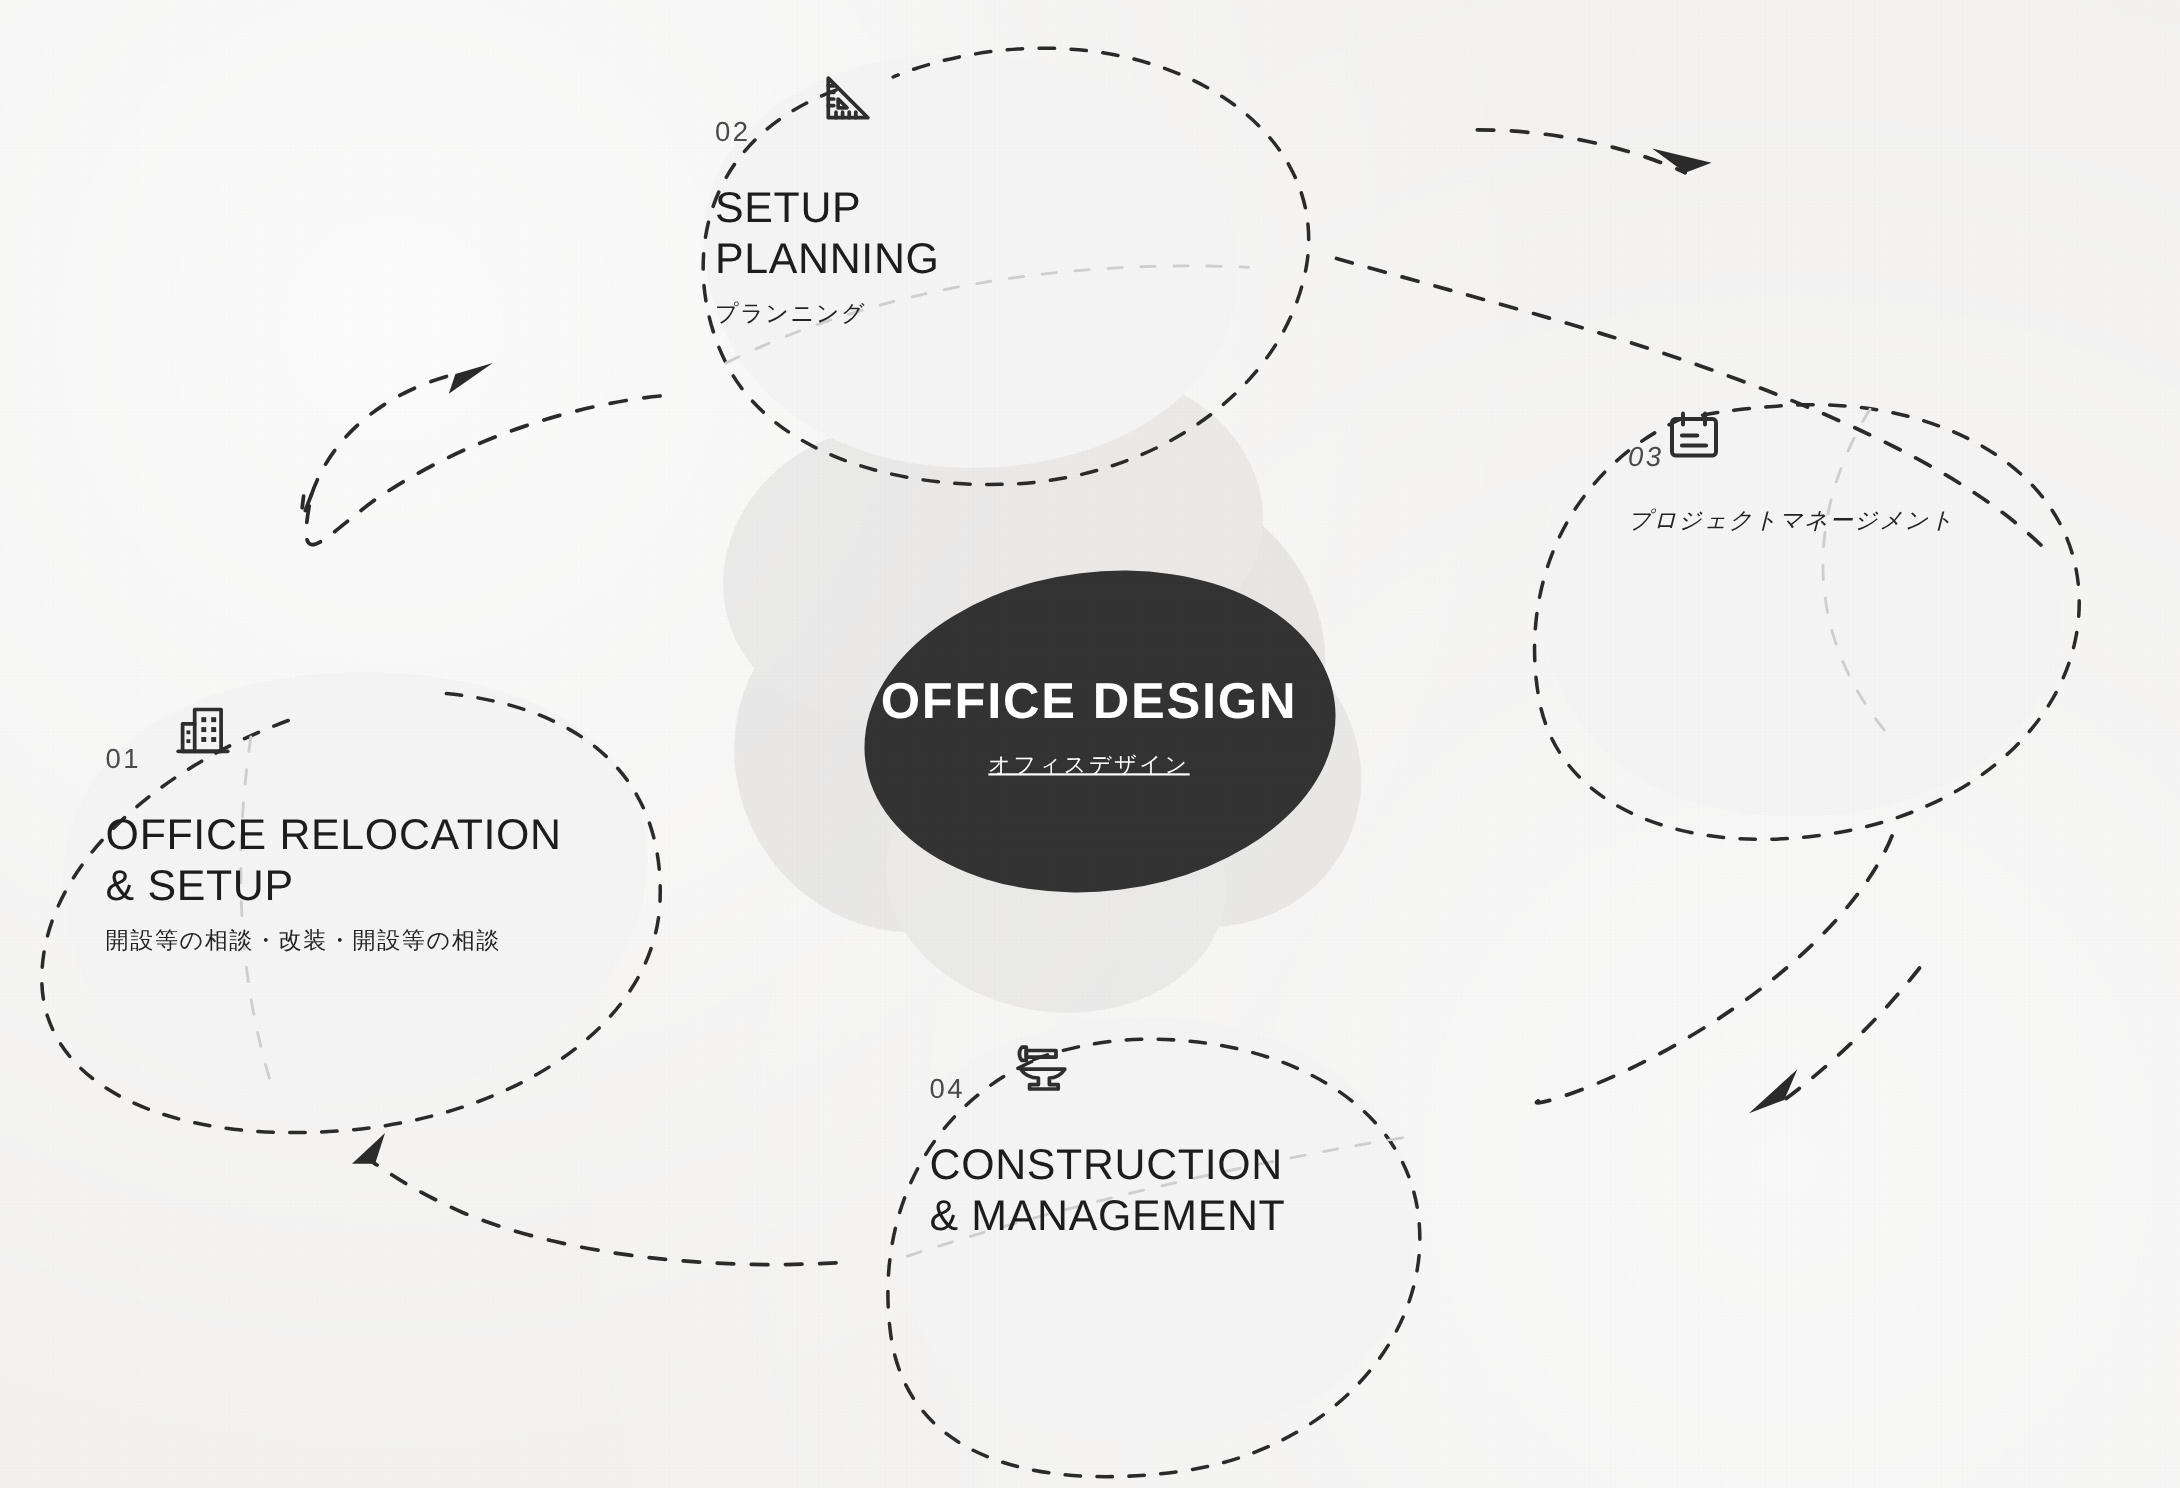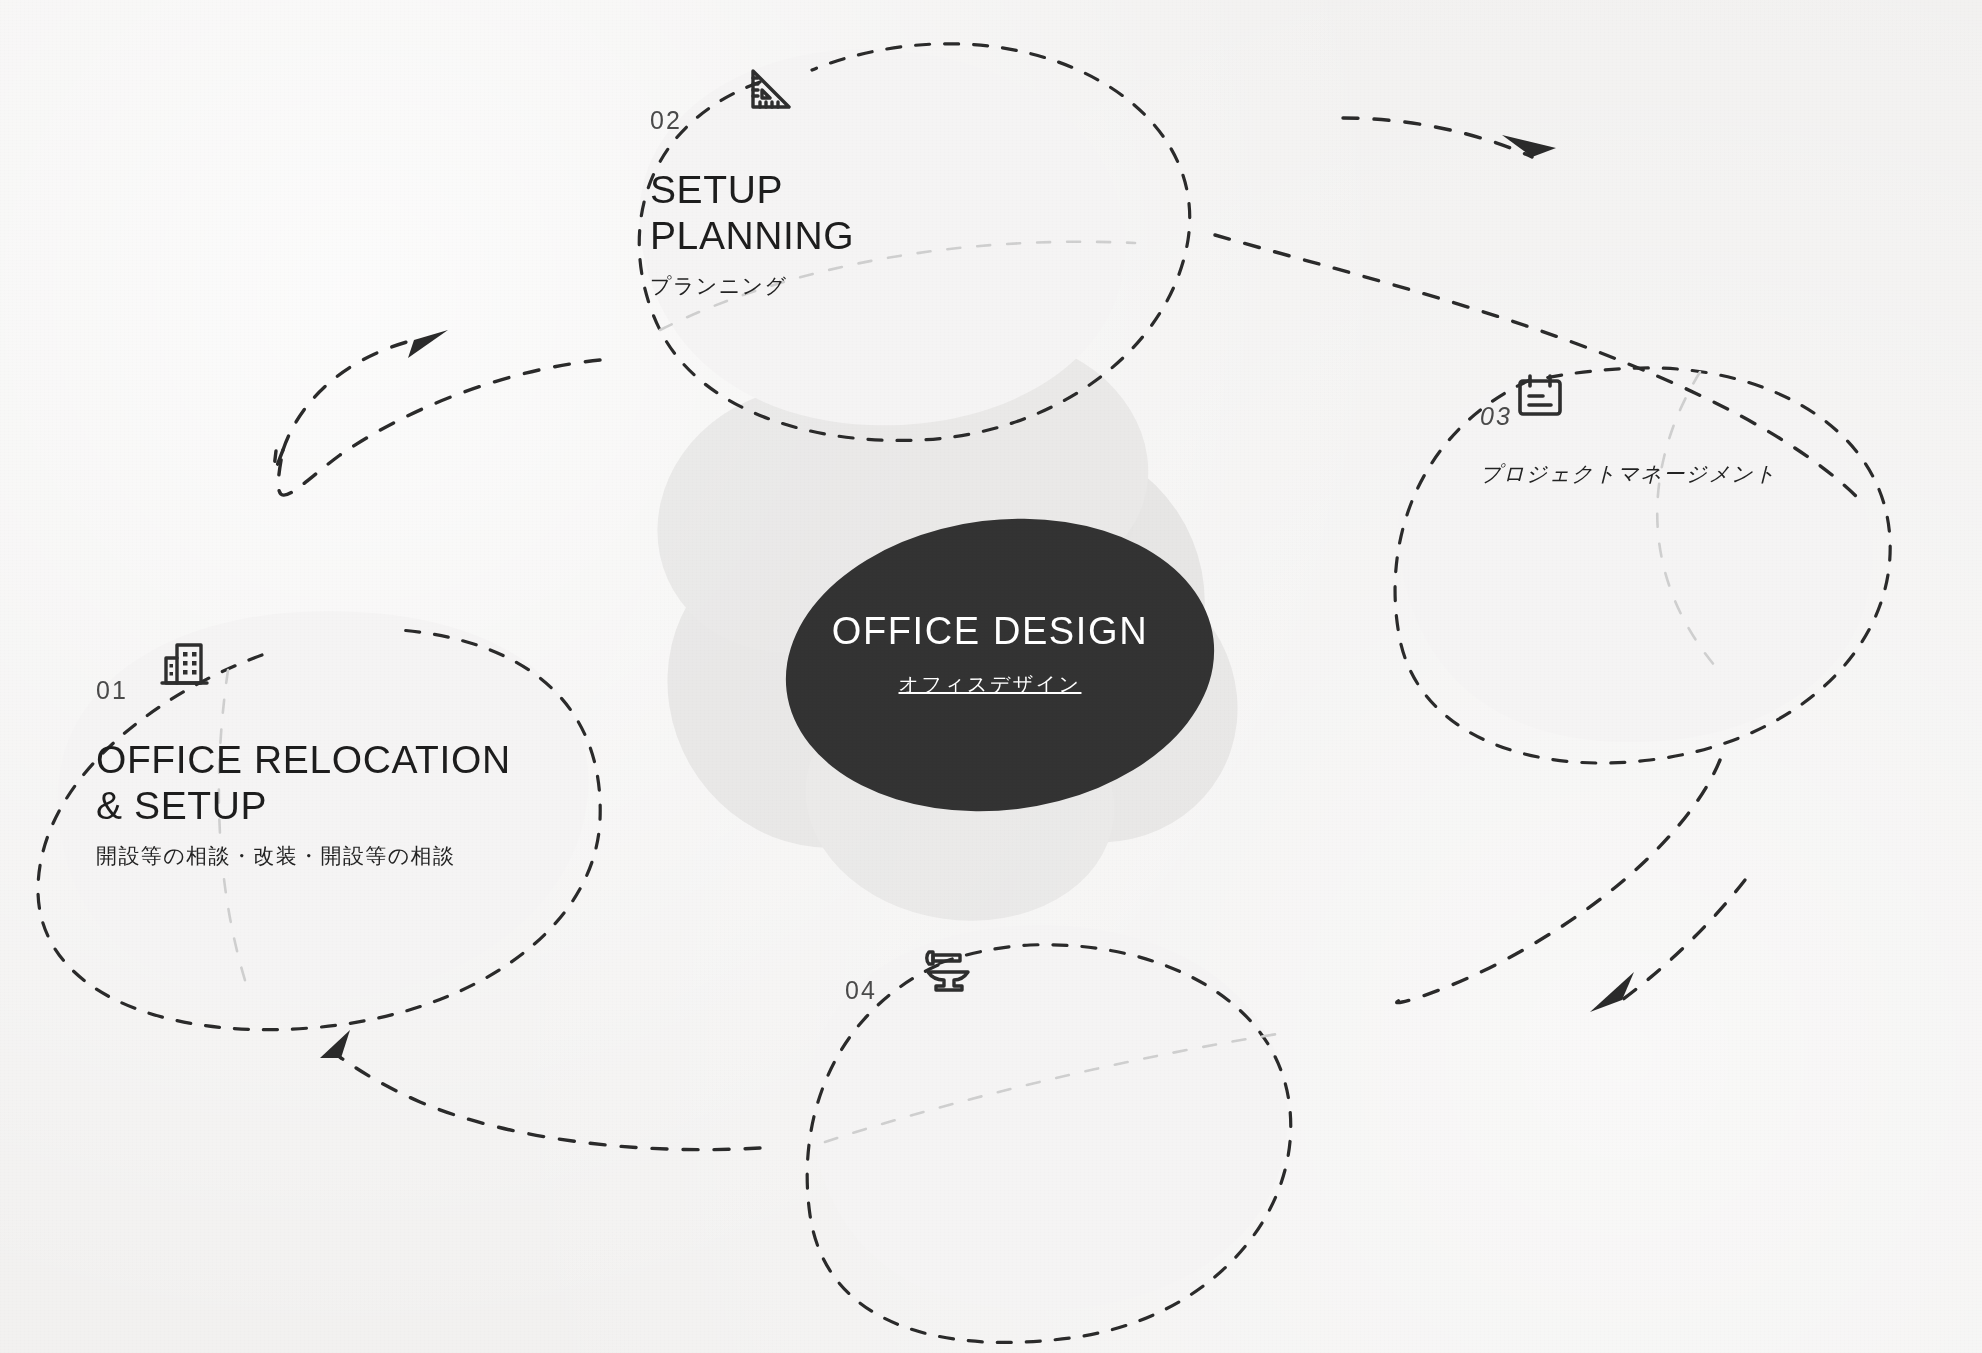--- a/index.html
+++ b/index.html
@@ -88,22 +88,22 @@
   #center-label {
     position: absolute;
     left: 780px;
     top: 610px;
     width: 420px;
     text-align: center;
     color: #ffffff;
     pointer-events: none;
   }
   #center-title {
-    font-size: 38px;
-    font-weight: 400;
+    font-size: 46px;
+    font-weight: 700;
     letter-spacing: 1.6px;
   }
   #center-sub {
     margin-top: 18px;
     font-size: 20px;
     font-weight: 400;
     letter-spacing: 2.4px;
     text-decoration: underline;
   }
 </style>
@@ -228,20 +228,22 @@
 
   <div class="node-icon" id="icon-04">
     <svg viewBox="0 0 56 56" width="56" height="56" fill="none" stroke="#2e2e2e" stroke-width="3.4" stroke-linejoin="round" stroke-linecap="round">
       <path d="M9 10 C6 13 6 19 9 22 L13 22 L13 10 Z"></path>
       <path d="M13 13 H40 V19 H13 Z"></path>
       <path d="M8 30 H48 C44 36 38 38 34 38 L34 44 H42 V48 H16 V44 H24 L24 38 C19 38 12 36 8 30 Z"></path>
     </svg>
   </div>
   <div class="node" id="node-04">
     <div class="node-num">04</div>
+    <div class="node-title">CONSTRUCTION
+&amp; MANAGEMENT</div>
   </div>
 
   <div id="center-label">
     <div id="center-title">OFFICE DESIGN</div>
     <div id="center-sub">オフィスデザイン</div>
   </div>
 
 </div>
 
 </body></html>

